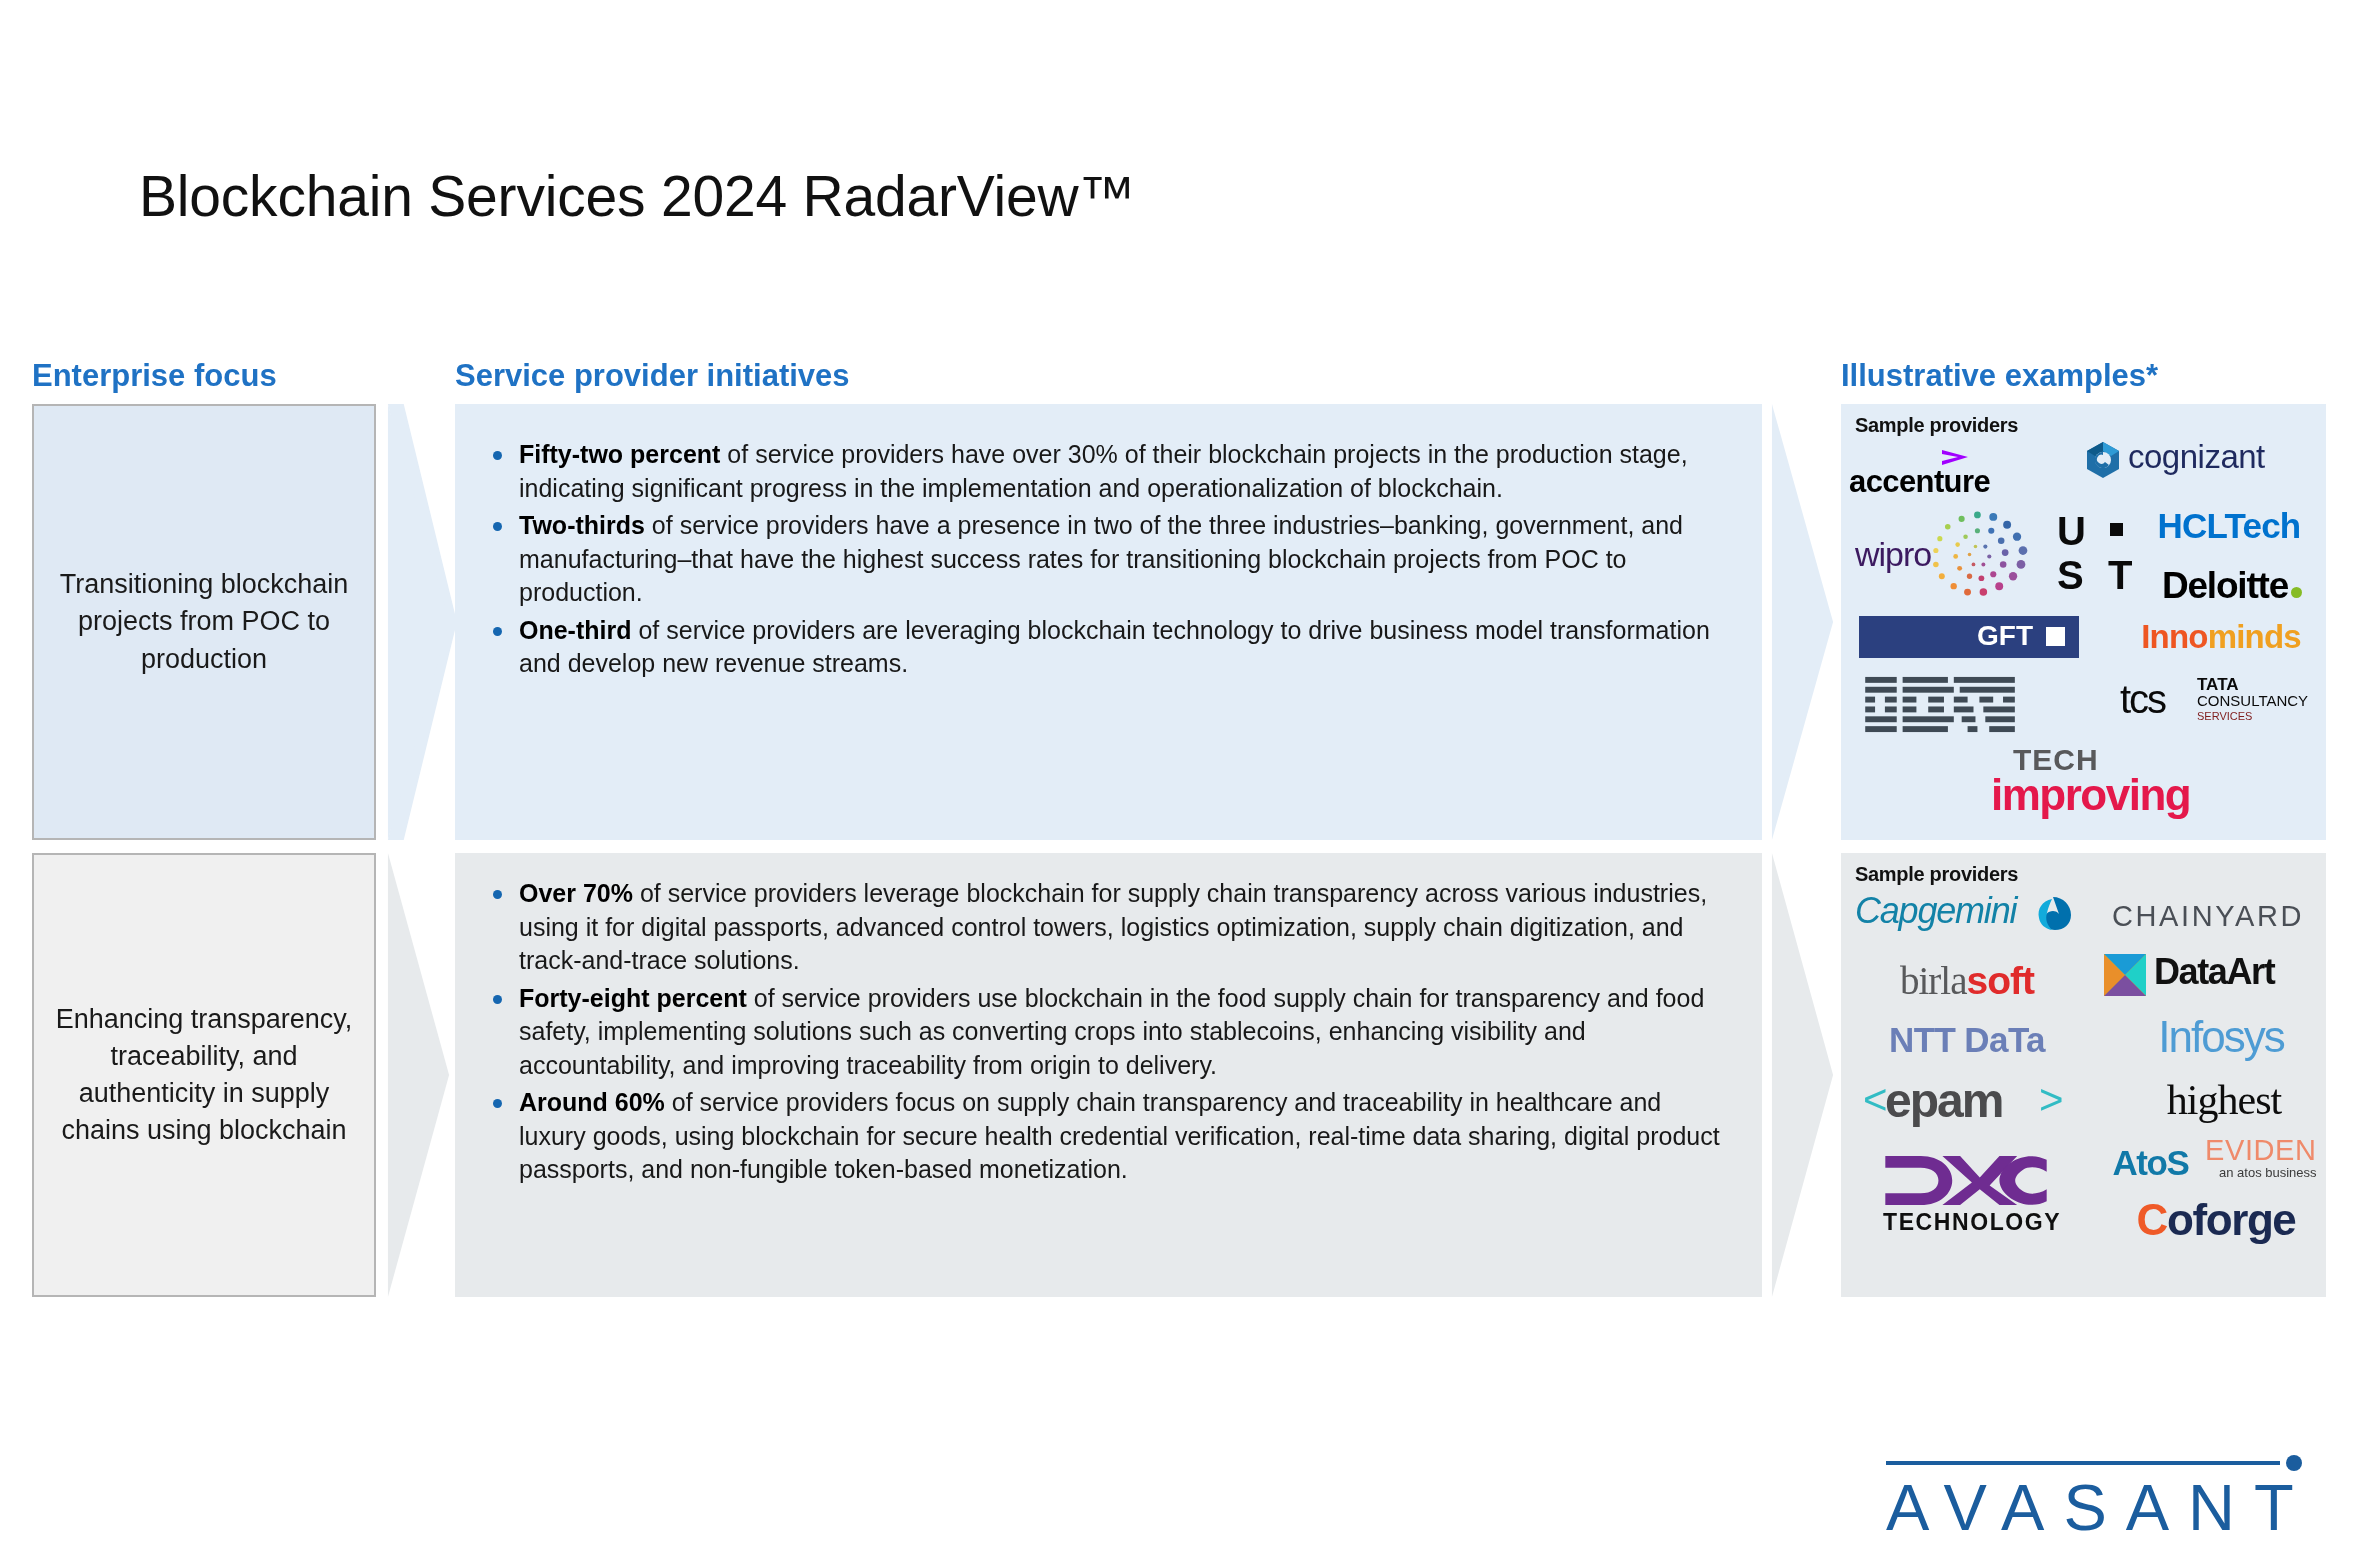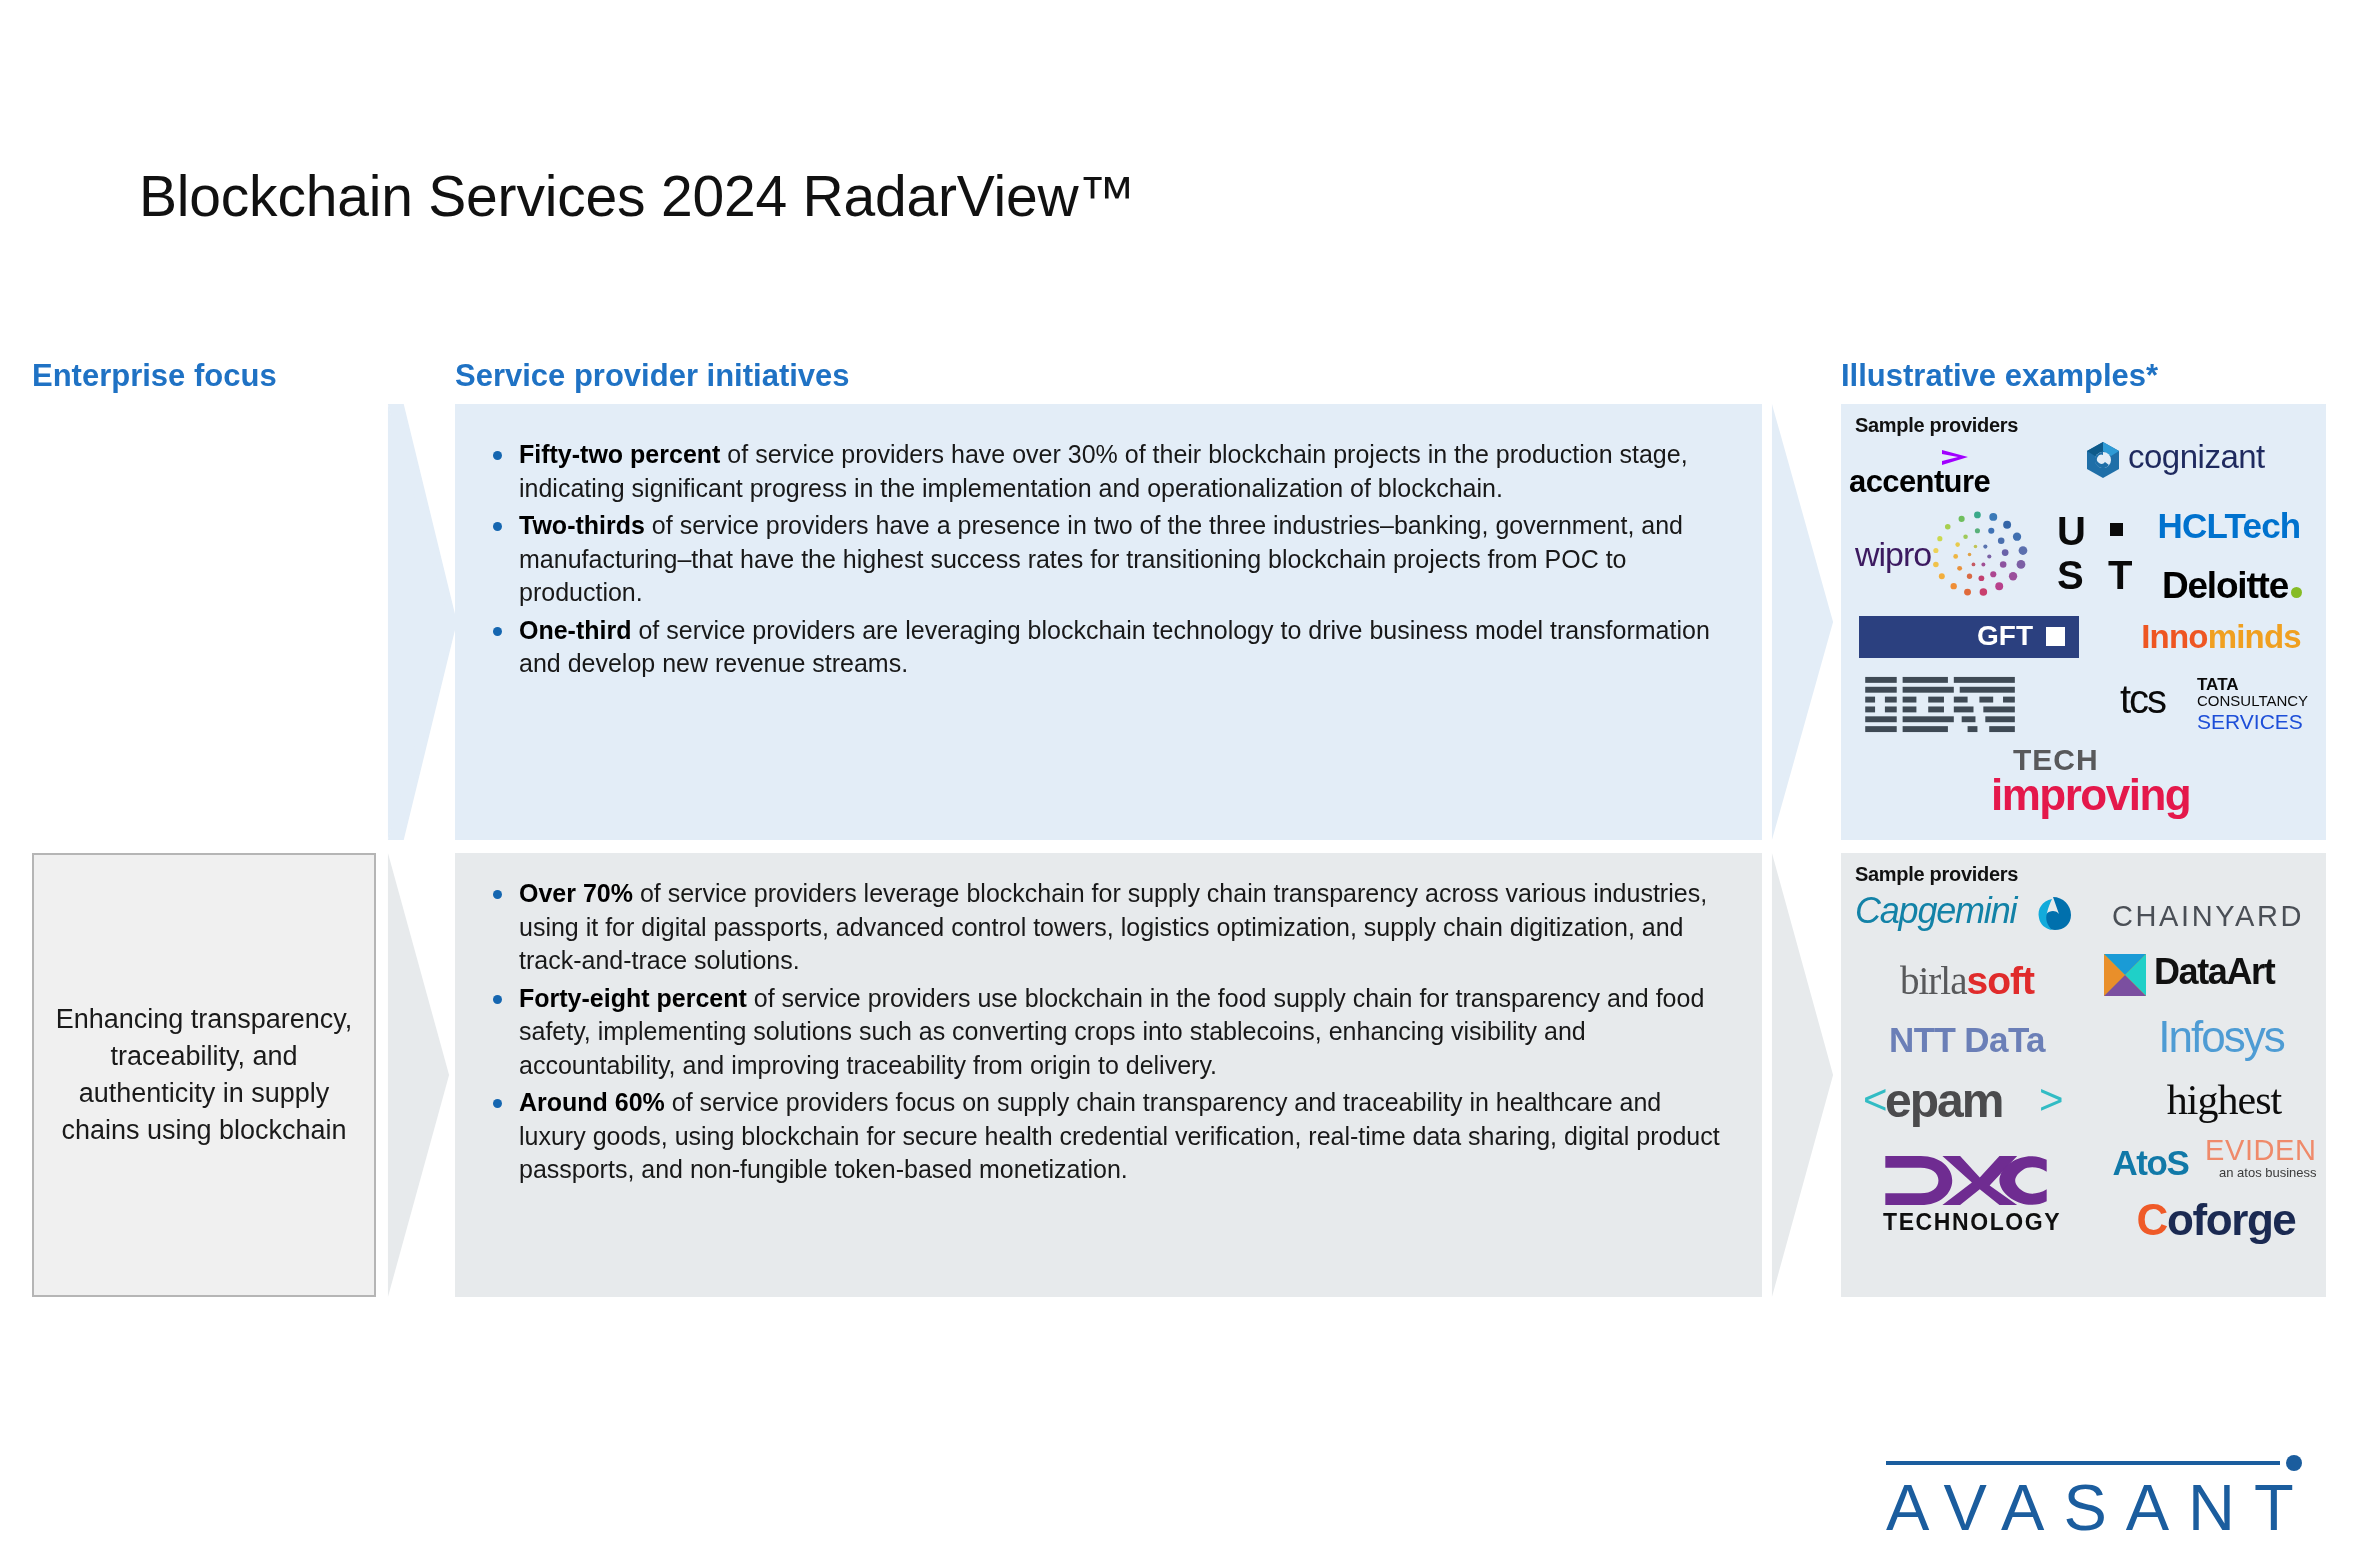--- a/index.html
+++ b/index.html
@@ -101,20 +101,23 @@
 <body>
 
 <div class="page">
 
   <div class="slide-title">Blockchain Services 2024 RadarView™</div>
 
   <div class="col-head" id="hd-focus">Enterprise focus</div>
   <div class="col-head" id="hd-init">Service provider initiatives</div>
   <div class="col-head" id="hd-illus">Illustrative examples*</div>
 
+  <div class="focus-box" id="focus-1">
+    <span>Transitioning blockchain projects from POC to production</span>
+  </div>
 
   <div class="chevron" id="chev-1a">
     <svg viewBox="0 0 72 440" preserveAspectRatio="none" aria-hidden="true">
       <polygon points="4,0 50,200 50,240 4,440 20,440 72,228 72,212 20,0" fill="#e3edf7"></polygon>
       <polygon points="4,0 66,220 4,440" fill="#e3edf7"></polygon>
     </svg>
   </div>
 
   <div class="init-panel" id="init-1">
     <ul class="bullets">
@@ -265,21 +268,21 @@
               <rect x="128" y="54" width="26" height="6"></rect>
           </g>
         </svg>
       </div>
 
       <div class="lg" style="left:279px;top:267px;width:202px;height:61px;">
         <div style="position:relative;width:100%;height:100%;">
           <div class="ltext" style="position:absolute;left:0;top:8px;font-size:40px;font-weight:400;color:#0a0a0a;letter-spacing:-2px;">tcs</div>
           <div class="ltext" style="position:absolute;left:77px;top:4px;font-size:17px;font-weight:700;color:#0a0a0a;line-height:1.12;">TATA</div>
           <div class="ltext" style="position:absolute;left:77px;top:22px;font-size:15px;font-weight:400;color:#0a0a0a;line-height:1.12;">CONSULTANCY</div>
-          <div class="ltext" style="position:absolute;left:77px;top:39px;font-size:21px;font-weight:400;color:#1d4ed8;line-height:1.12;">SERVICES</div>
+          <div class="ltext" style="position:absolute;left:77px;top:39px;font-size:11px;font-weight:400;color:#7f1d1d;line-height:1.12;">SERVICES</div>
         </div>
       </div>
 
       <div class="lg" style="left:150px;top:341px;width:287px;height:83px;">
         <div style="position:relative;width:100%;height:100%;">
           <div class="ltext" style="position:absolute;left:22px;top:0;font-size:30px;font-weight:700;color:#58595b;letter-spacing:1px;">TECH</div>
           <div class="ltext" style="position:absolute;left:0;top:28px;font-size:44px;font-weight:700;color:#e4184b;letter-spacing:-1.5px;">improving</div>
         </div>
       </div>
 

